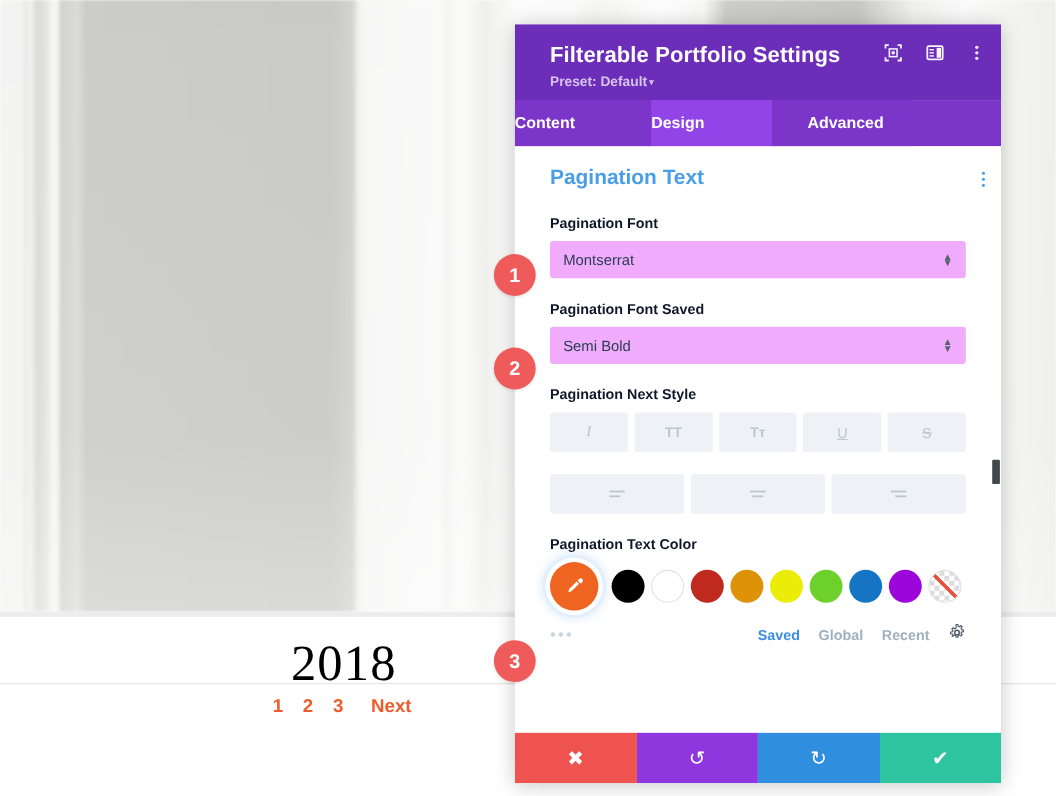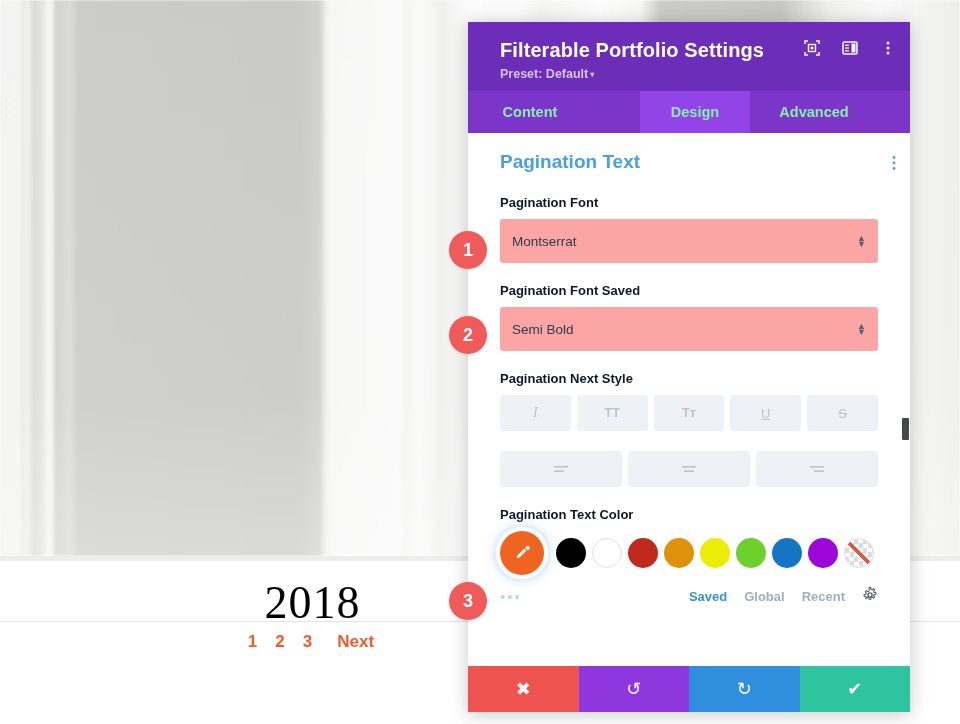--- a/index.html
+++ b/index.html
@@ -88,49 +88,49 @@
   }
   .panel-preset .caret { font-size: 8px; margin-left: 2px; position: relative; top: -1px; }
   .header-icons {
     position: absolute; right: 12px; top: 16px;
     display: flex; align-items: center; gap: 18px;
   }
   .hicon { width: 20px; height: 20px; display: flex; align-items: center; justify-content: center; cursor: pointer; opacity: 0.95; }
 
   .tabs { display: flex; background: #7b35c9; flex: none; }
   .tab {
-    flex: 0 0 auto; padding: 13px 0; text-align: center;
-    color: #86efac; font-size: 14.5px; font-weight: bold;
+    flex: 0 0 auto; padding: 13px 0; text-align: left;
+    color: #ffffff; font-size: 14.5px; font-weight: bold;
     cursor: pointer; background: #7b35c9;
   }
   .tab.w1 { width: 124px; }
   .tab.w2 { width: 110px; }
-  .tab.w3 { width: 128px; }
-  .tab.active { background: #9344e8; margin-left: 48px; }
+  .tab.w3 { width: 128px; padding-left: 32px; }
+  .tab.active { background: #9344e8; }
 
   .panel-body {
     flex: 1 1 auto; position: relative;
     background: #ffffff; overflow: hidden;
     padding: 18px 32px 0 32px;
   }
   .section-title {
     color: #4a9ee8; font-size: 19px; font-weight: bold;
     margin-bottom: 22px; position: relative;
   }
   .section-dots {
     position: absolute; right: -18px; top: 4px;
     color: #4a9ee8; cursor: pointer; line-height: 5px; font-size: 15px;
   }
   .field-label {
     font-size: 13px; font-weight: bold; color: #0f172a;
     margin-bottom: 9px;
   }
   .field { margin-bottom: 20px; }
   .select-box {
-    position: relative; height: 44px; background: #fca5a5;
+    position: relative; height: 34px; background: #f0abfc;
     border-radius: 3px; display: flex; align-items: center;
     padding: 0 30px 0 12px; font-size: 13.5px; color: #2b3d50;
     cursor: pointer;
   }
   .stepper {
     position: absolute; right: 12px; top: 50%; transform: translateY(-50%);
     display: flex; flex-direction: column; align-items: center;
     line-height: 6px; color: #55616e; font-size: 9px;
   }
   .btn-row { display: flex; gap: 6px; }

